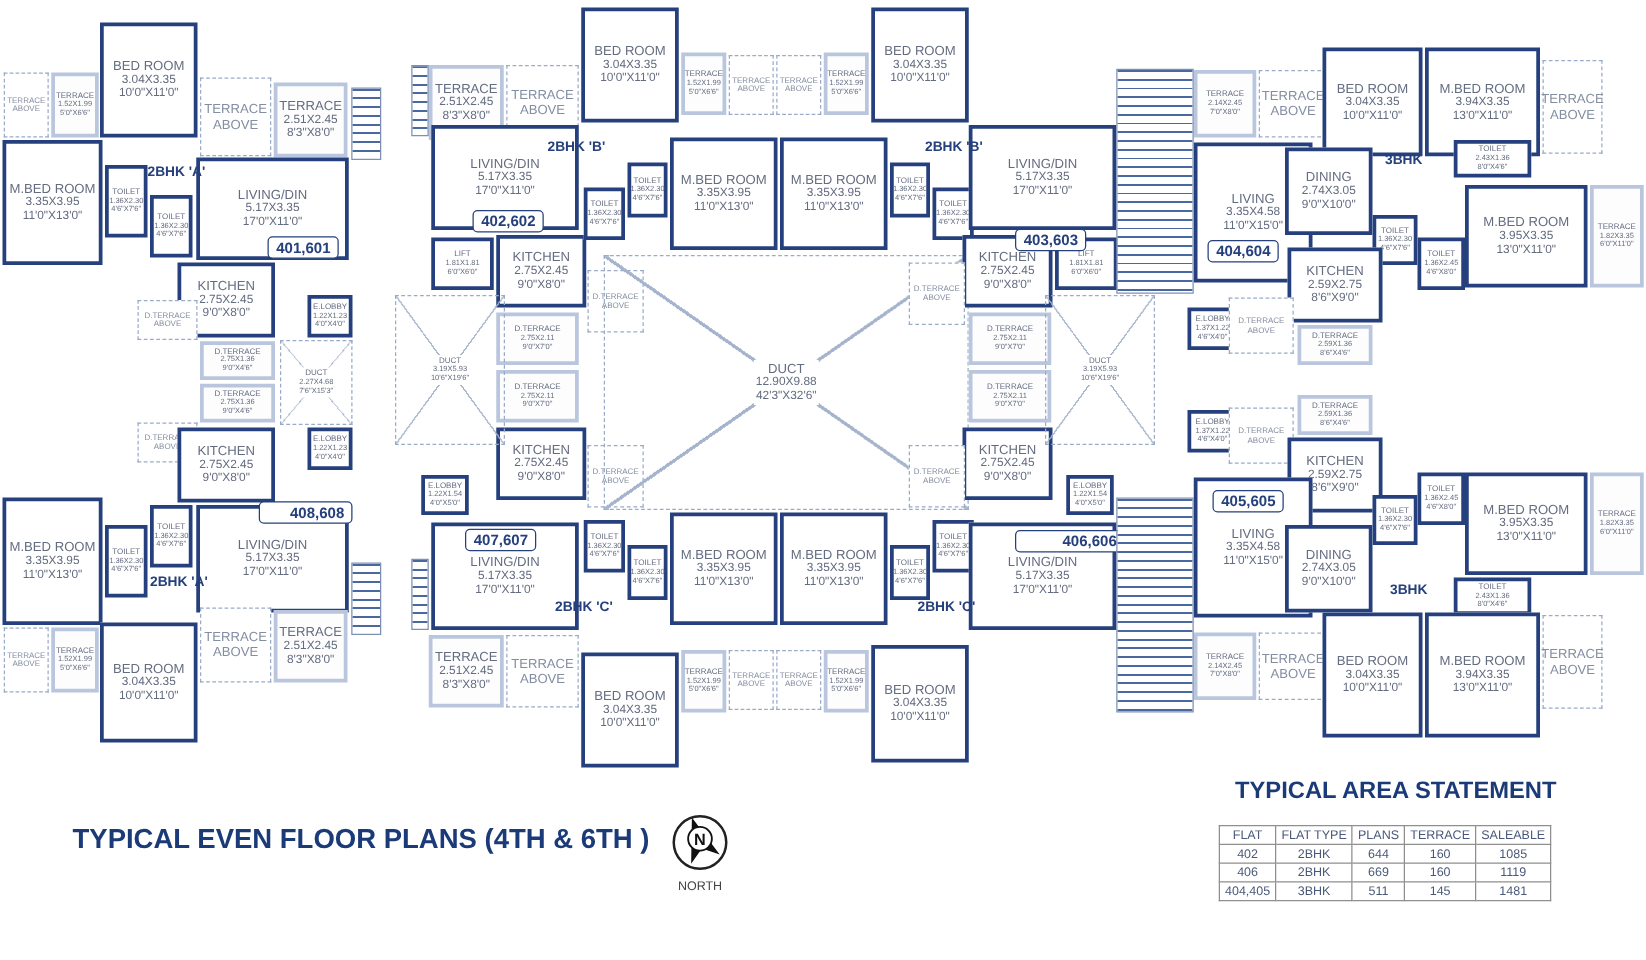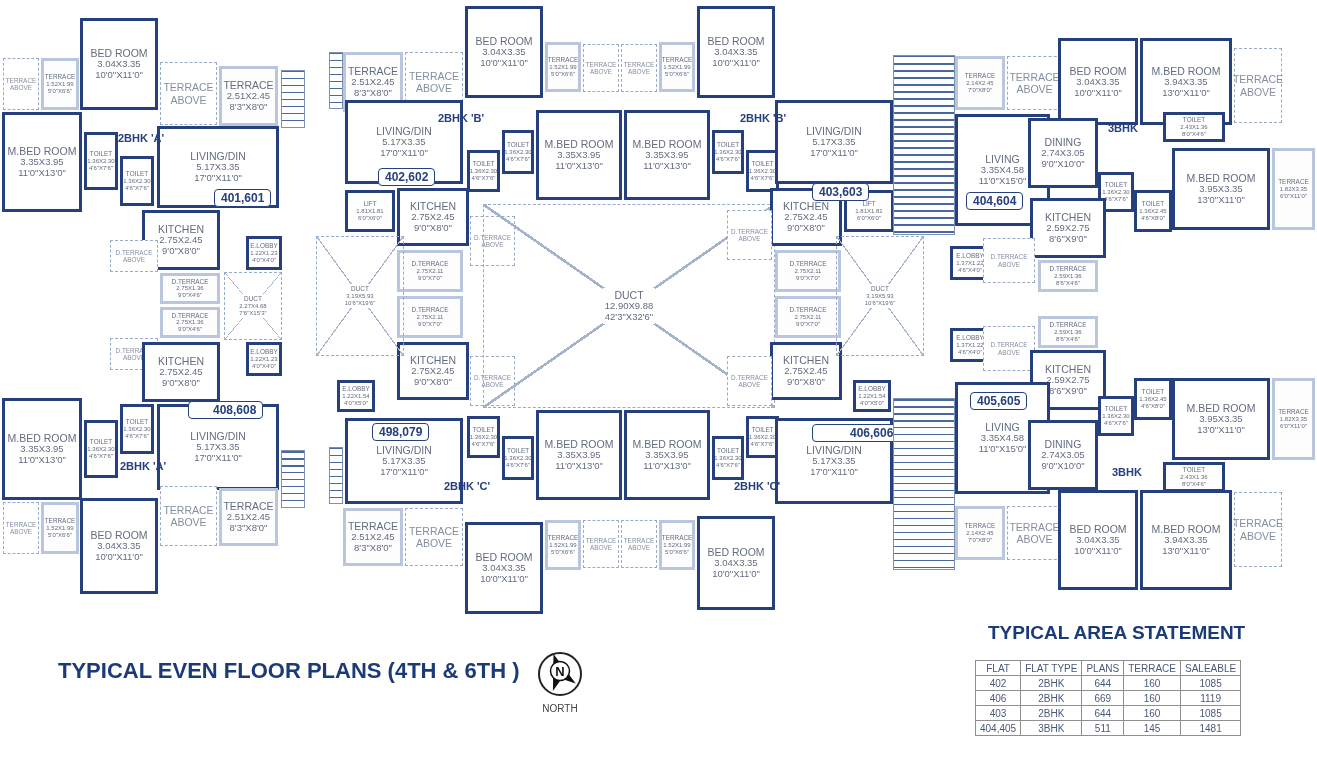--- a/index.html
+++ b/index.html
@@ -765,22 +765,22 @@
         <div class="lbl">
           <div class="nm">TERRACE ABOVE</div>
         </div>
       </div>
       <div class="unum" style="left: 214px; top: 189px;">401,601</div>
       <div class="unum" style="left: 378px; top: 168px;">402,602</div>
       <div class="unum" style="left: 812px; top: 183px;">403,603</div>
       <div class="unum" style="left: 966px; top: 192px;">404,604</div>
       <div class="unum" style="left: 970px; top: 392px;">405,605</div>
       <div class="unum" style="left: 812px; top: 424px; padding-left: 37px;">406,606</div>
-      <div class="unum" style="left: 372px; top: 423px;">498,079</div>
-      <div class="unum" style="left: 188px; top: 401px; padding-left: 24px;">408,608</div>
+      <div class="unum" style="left: 372px; top: 423px;">407,607</div>
+      <div class="unum" style="left: 207px; top: 401px; padding-left: 24px;">408,608</div>
       <div class="utype" style="left: 118px; top: 132px;">2BHK 'A'</div>
       <div class="utype" style="left: 438px; top: 112px;">2BHK 'B'</div>
       <div class="utype" style="left: 740px; top: 112px;">2BHK 'B'</div>
       <div class="utype" style="left: 1108px; top: 122px;">3BHK</div>
       <div class="utype" style="left: 120px; top: 460px;">2BHK 'A'</div>
       <div class="utype" style="left: 444px; top: 480px;">2BHK 'C'</div>
       <div class="utype" style="left: 734px; top: 480px;">2BHK 'C'</div>
       <div class="utype" style="left: 1112px; top: 466px;">3BHK</div>
       <div class="stair" style="left: 893px; top: 55px; width: 60px; height: 178px;"></div>
       <div class="stair" style="left: 893px; top: 398px; width: 60px; height: 170px;"></div>
@@ -823,27 +823,20 @@
           <td>1085</td>
         </tr>
         <tr>
           <td>406</td>
           <td>2BHK</td>
           <td>669</td>
           <td>160</td>
           <td>1119</td>
         </tr>
         <tr>
-          <td>403</td>
-          <td>2BHK</td>
-          <td>644</td>
-          <td>160</td>
-          <td>1085</td>
-        </tr>
-        <tr>
           <td>404,405</td>
           <td>3BHK</td>
           <td>511</td>
           <td>145</td>
           <td>1481</td>
         </tr>
       </tbody>
   </table>
 </div>
 

